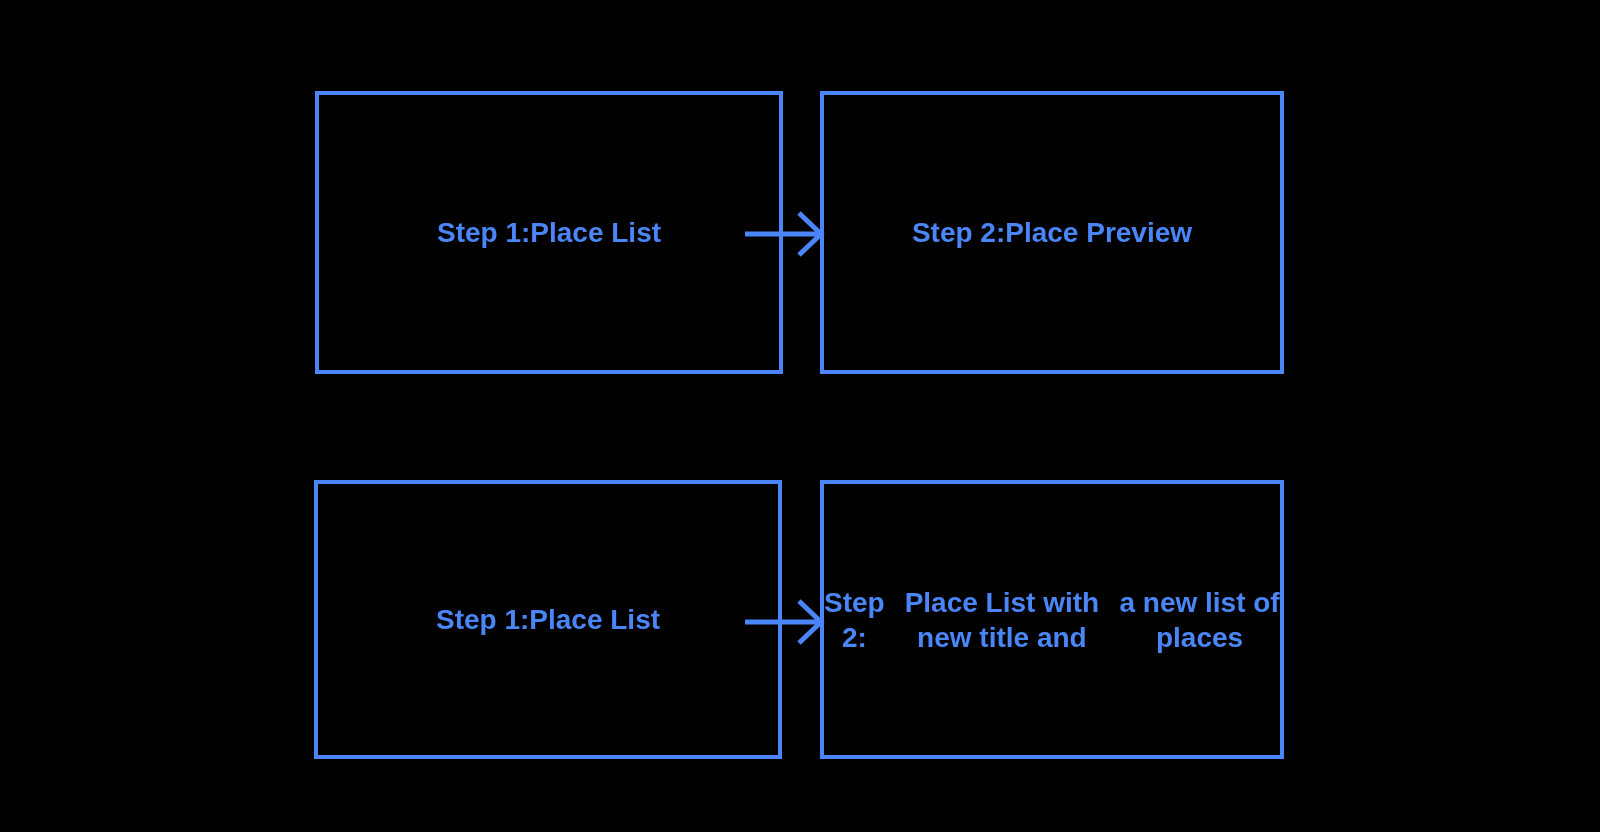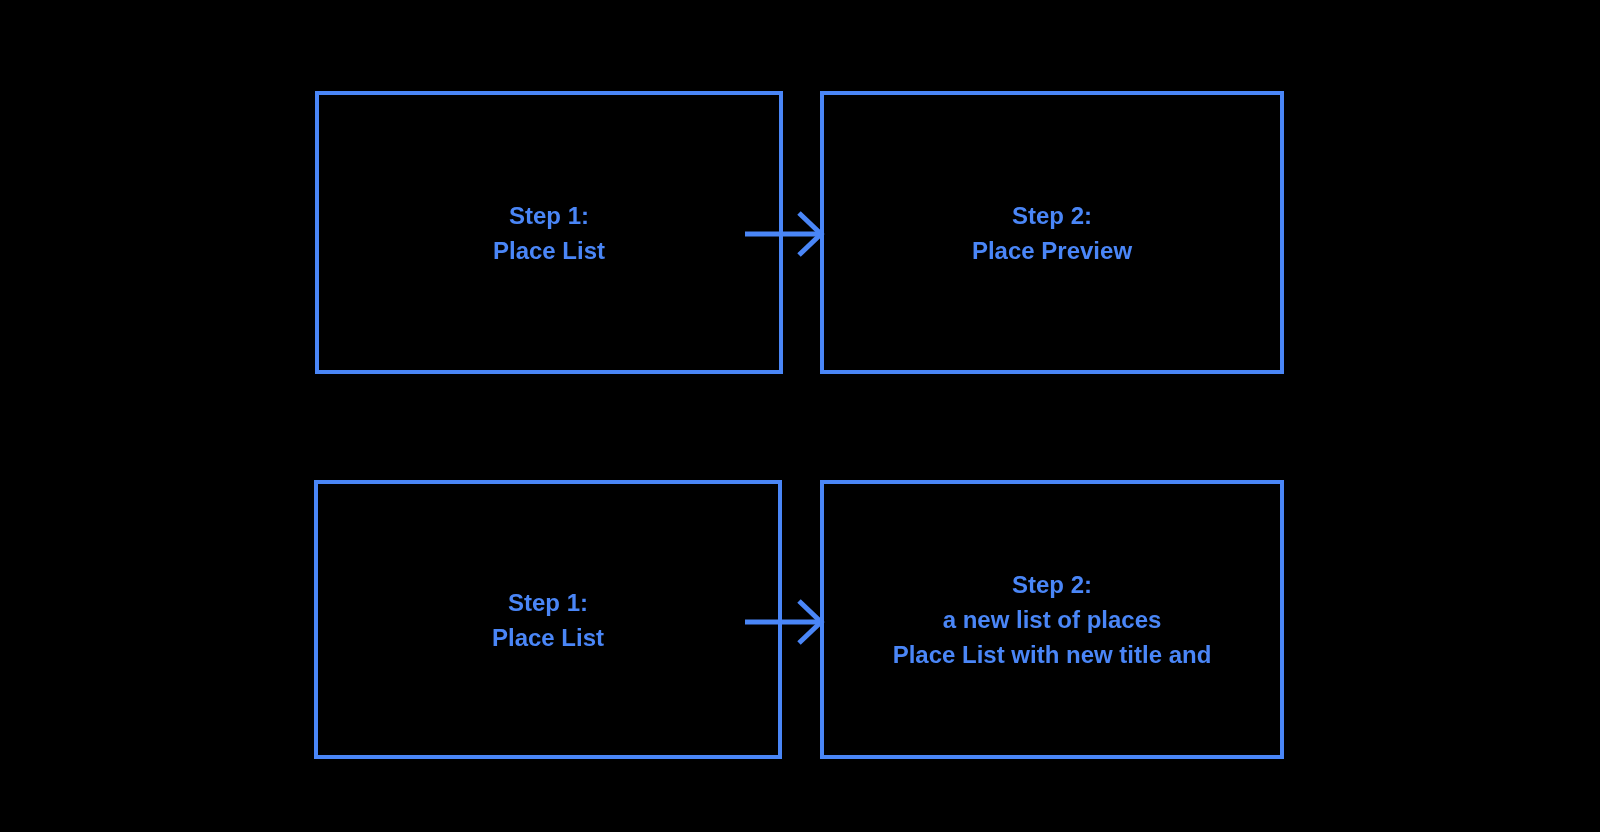--- a/index.html
+++ b/index.html
@@ -16,26 +16,25 @@
     position: relative;
     width: 1600px; height: 832px;
     background: var(--background);
     overflow: hidden;
   }
   .flow-box {
     position: absolute;
     border: 4px solid var(--accent);
     background: transparent;
     display: flex;
-    flex-direction: column;
     align-items: center;
     justify-content: center;
     text-align: center;
     color: var(--accent);
-    font-size: 24px;
+    font-size: 28px;
     font-weight: 700;
     line-height: 35px;
   }
   .flow-box .label-line { display: block; }
   .r1b1 { left: 315px; top: 91px;  width: 468px; height: 283px; }
   .r1b2 { left: 820px; top: 91px;  width: 464px; height: 283px; }
   .r2b1 { left: 314px; top: 480px; width: 468px; height: 279px; }
   .r2b2 { left: 820px; top: 480px; width: 464px; height: 279px; }
   .arrow { position: absolute; width: 100px; height: 60px; }
   .a1 { left: 740px; top: 204px; }
@@ -73,17 +72,17 @@
     <span class="label-line">Place List</span>
   </div>
 
   <svg class="arrow a2" viewBox="0 0 100 60" xmlns="http://www.w3.org/2000/svg" aria-hidden="true">
     <line class="stroke" x1="5" y1="30" x2="78" y2="30"></line>
     <polyline class="stroke" points="59,9 81,30 59,51"></polyline>
   </svg>
 
   <div class="flow-box r2b2">
     <span class="label-line">Step 2:</span>
+    <span class="label-line">Place List with new title and</span>
     <span class="label-line">a new list of places</span>
-    <span class="label-line">Place List with new title and</span>
   </div>
 
 </div>
 
 </body></html>

